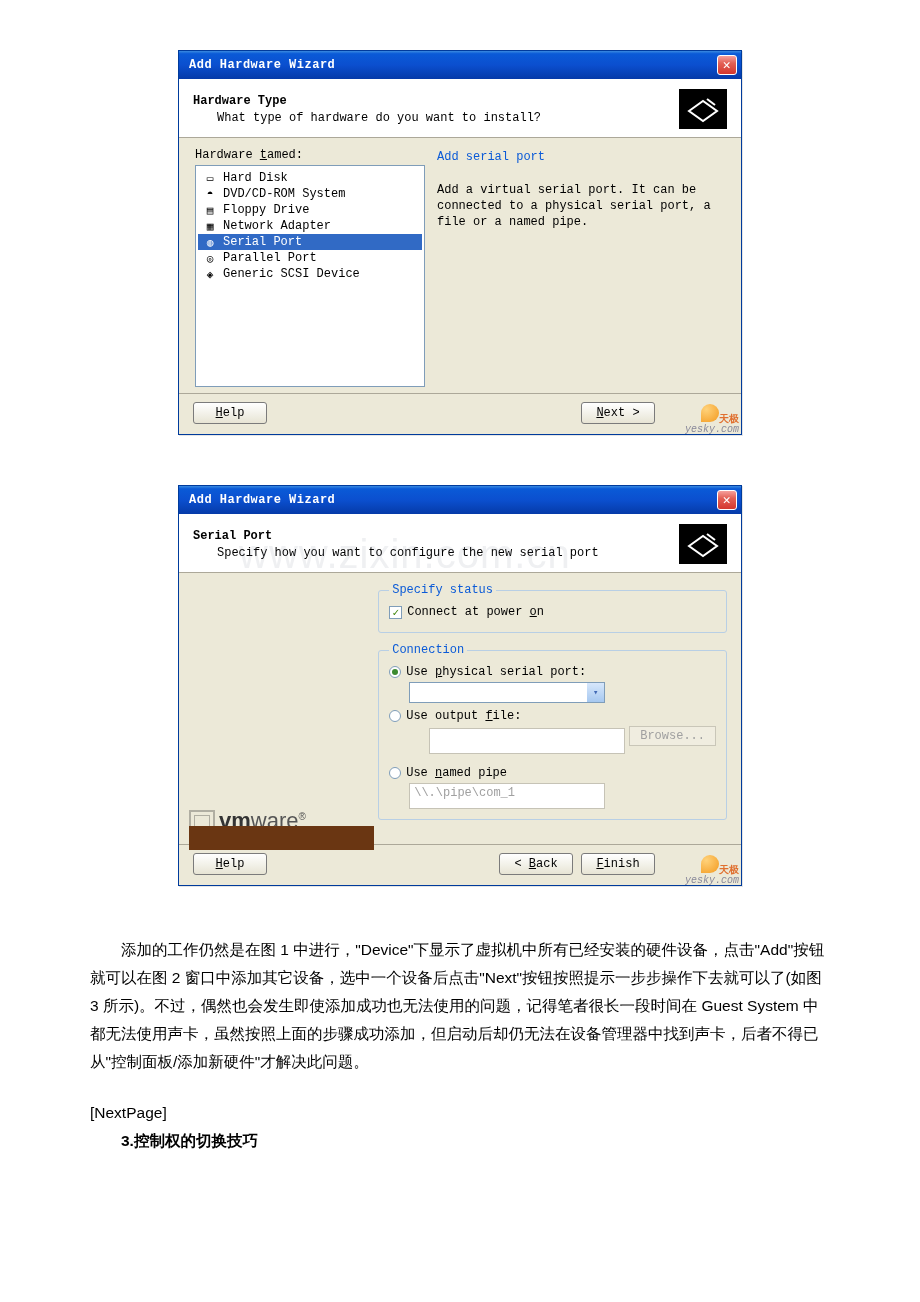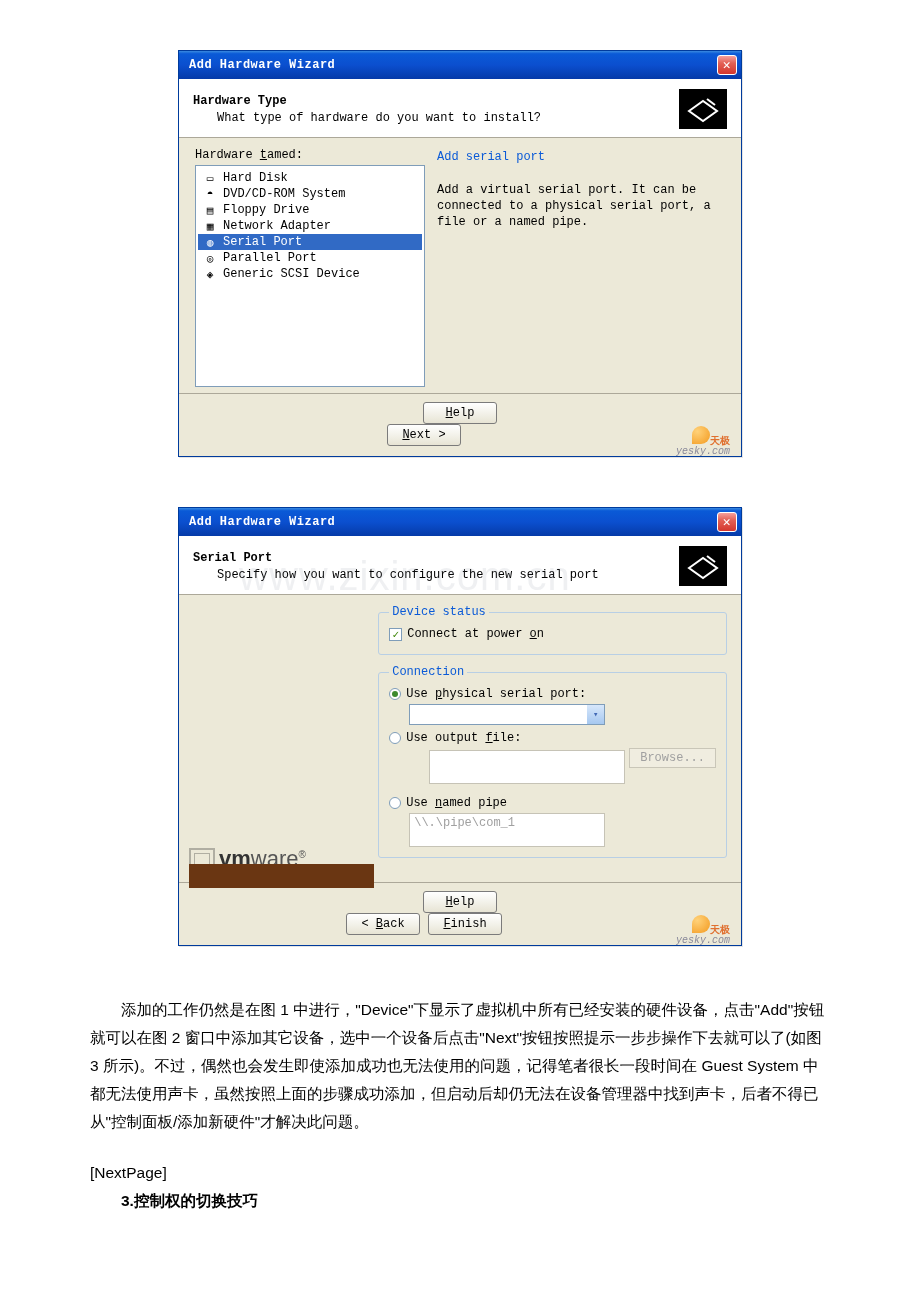--- a/index.html
+++ b/index.html
@@ -80,36 +80,35 @@
   }
   .hw-item.selected { background: #316ac5; color: #fff; }
   .hw-item.selected .ico { color: #fff; }
   .ico { width: 16px; height: 14px; display: inline-flex; align-items: center; justify-content: center; font-size: 11px; }
   .desc-title { color: #0a5ad7; font-weight: normal; }
   .desc-text { margin-top: 18px; line-height: 1.35; }
   .button-row {
     display: flex; justify-content: space-between; align-items: center;
     padding: 8px 14px 10px 14px;
     position: relative;
-    flex-direction: column;
   }
   .xpbtn {
     border: 1px solid #7b7b7b;
     background: linear-gradient(to bottom, #fff, #f3f2ea 50%, #e7e4d4);
     padding: 3px 14px;
     border-radius: 3px;
     font-family: "Courier New", monospace;
     font-size: 12px;
     min-width: 74px;
     text-align: center;
   }
   .btns-right { display: flex; gap: 8px; margin-right: 72px; }
   .watermark {
     position: absolute;
-    right: 11px; bottom: -1px;
+    right: 2px; bottom: -1px;
     font-size: 10px;
     color: #889;
     text-align: right;
     line-height: 1;
   }
   .wm-logo {
     display: inline-block;
     width: 18px; height: 18px;
     background: radial-gradient(circle at 30% 30%, #ffd27a, #f39a1f);
     border-radius: 50% 50% 50% 0;
@@ -158,21 +157,21 @@
   }
   .radio-box.checked::after {
     content: ""; width: 6px; height: 6px; background: #3c8a2f; border-radius: 50%;
   }
   .combo {
     display: flex; width: 196px; border: 1px solid #7f9db9; background: #fff; height: 21px;
     margin: 2px 0 6px 20px;
   }
   .combo-arrow { width: 17px; background: linear-gradient(to bottom,#d7e7fb,#a6c8f0); display:flex; align-items:center; justify-content:center; color:#4169b5; font-size:9px;}
   .txtfield {
-    border: 1px solid #c6c3b6; background: #fff; height: 34px;
+    border: 1px solid #c6c3b6; background: #fff; height: 26px;
     width: 196px; margin: 2px 0 6px 20px; padding: 2px 4px; color: #888;
   }
   .txtfield.inline { display:inline-block; vertical-align: top; }
   .browsebtn {
     border: 1px solid #c9c6b8;
     background: #f0ede0;
     padding: 2px 10px; color: #999;
     font-family: "Courier New", monospace; font-size: 12px;
     vertical-align: top;
   }
@@ -294,21 +293,21 @@
     <div class="serial-body">
       <div class="serial-left">
         <div class="vmware-logo">
           <span class="vmware-box"></span>
           <span><span class="bold">vm</span><span>ware</span><sup style="font-size:10px">®</sup></span>
         </div>
         <div class="brown-bar"></div>
       </div>
       <div class="serial-right">
         <fieldset>
-          <legend>Device status</legend>
+          <legend>Specify status</legend>
           <div class="cbwrap">
             <span class="checkbox-box">✓</span>
             <span>Connect at power <span class="underline">o</span>n</span>
           </div>
         </fieldset>
         <fieldset>
           <legend>Connection</legend>
 
           <div class="radwrap">
             <span class="radio-box checked"></span>

